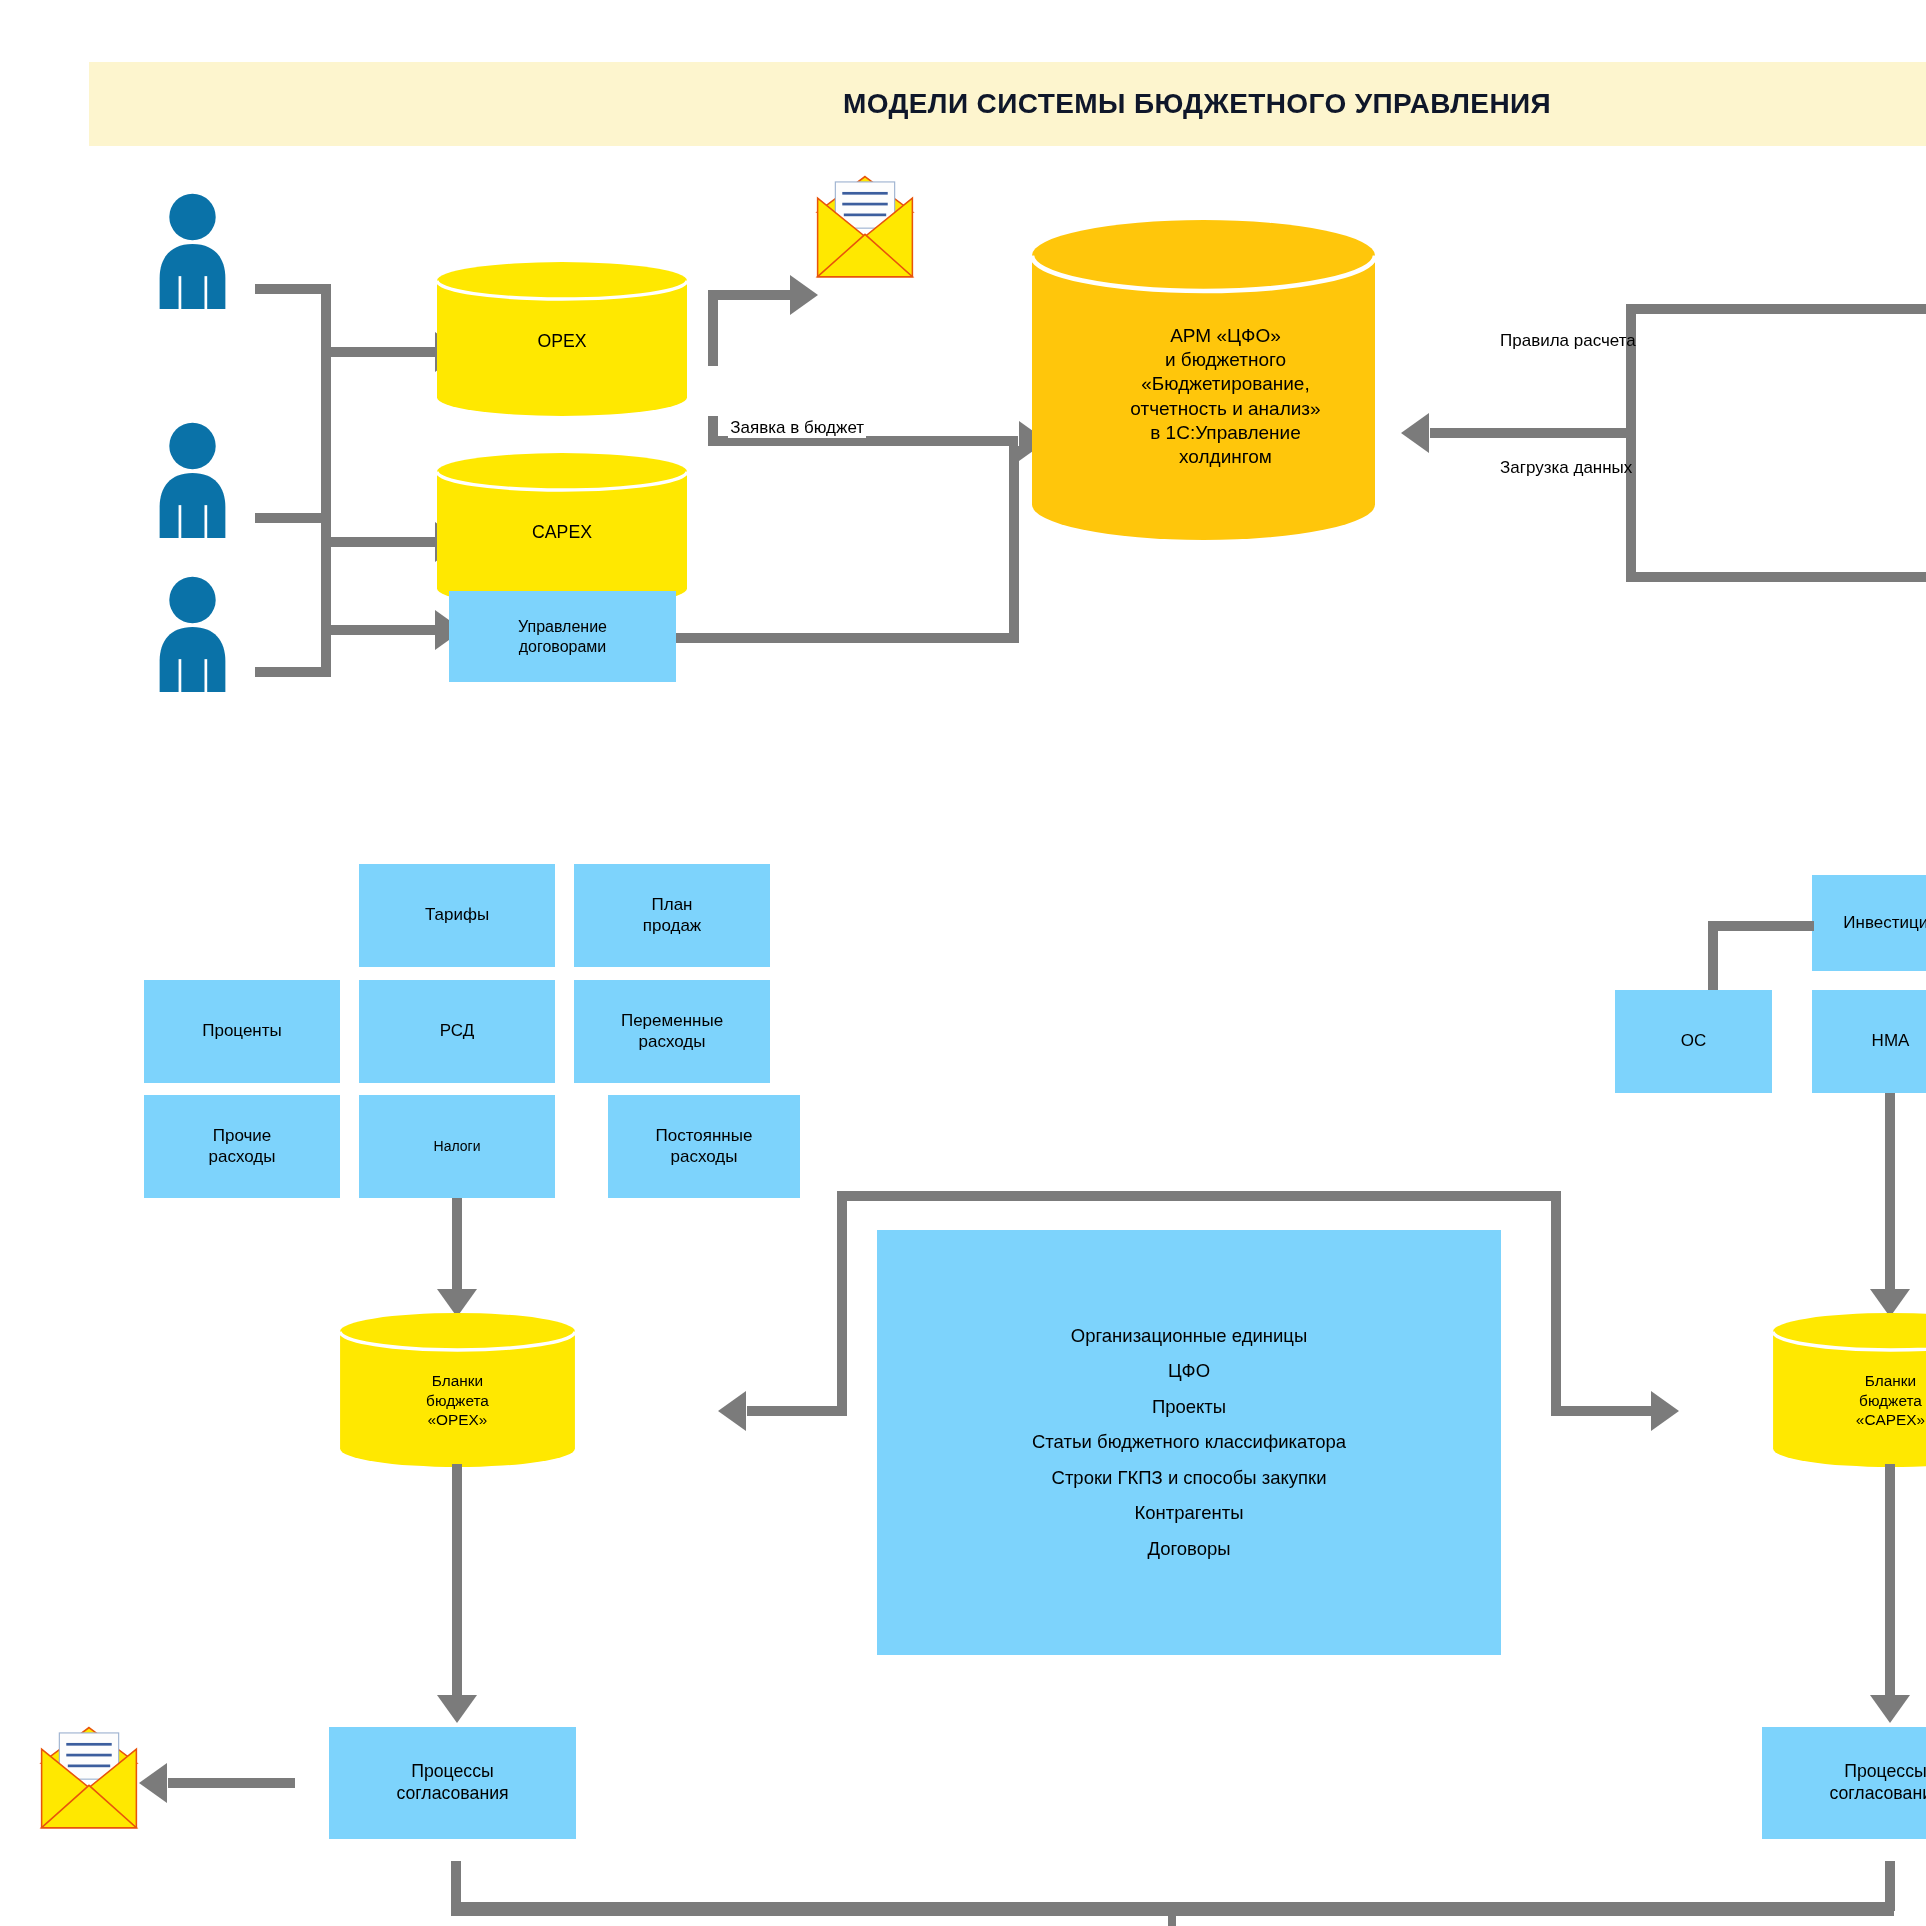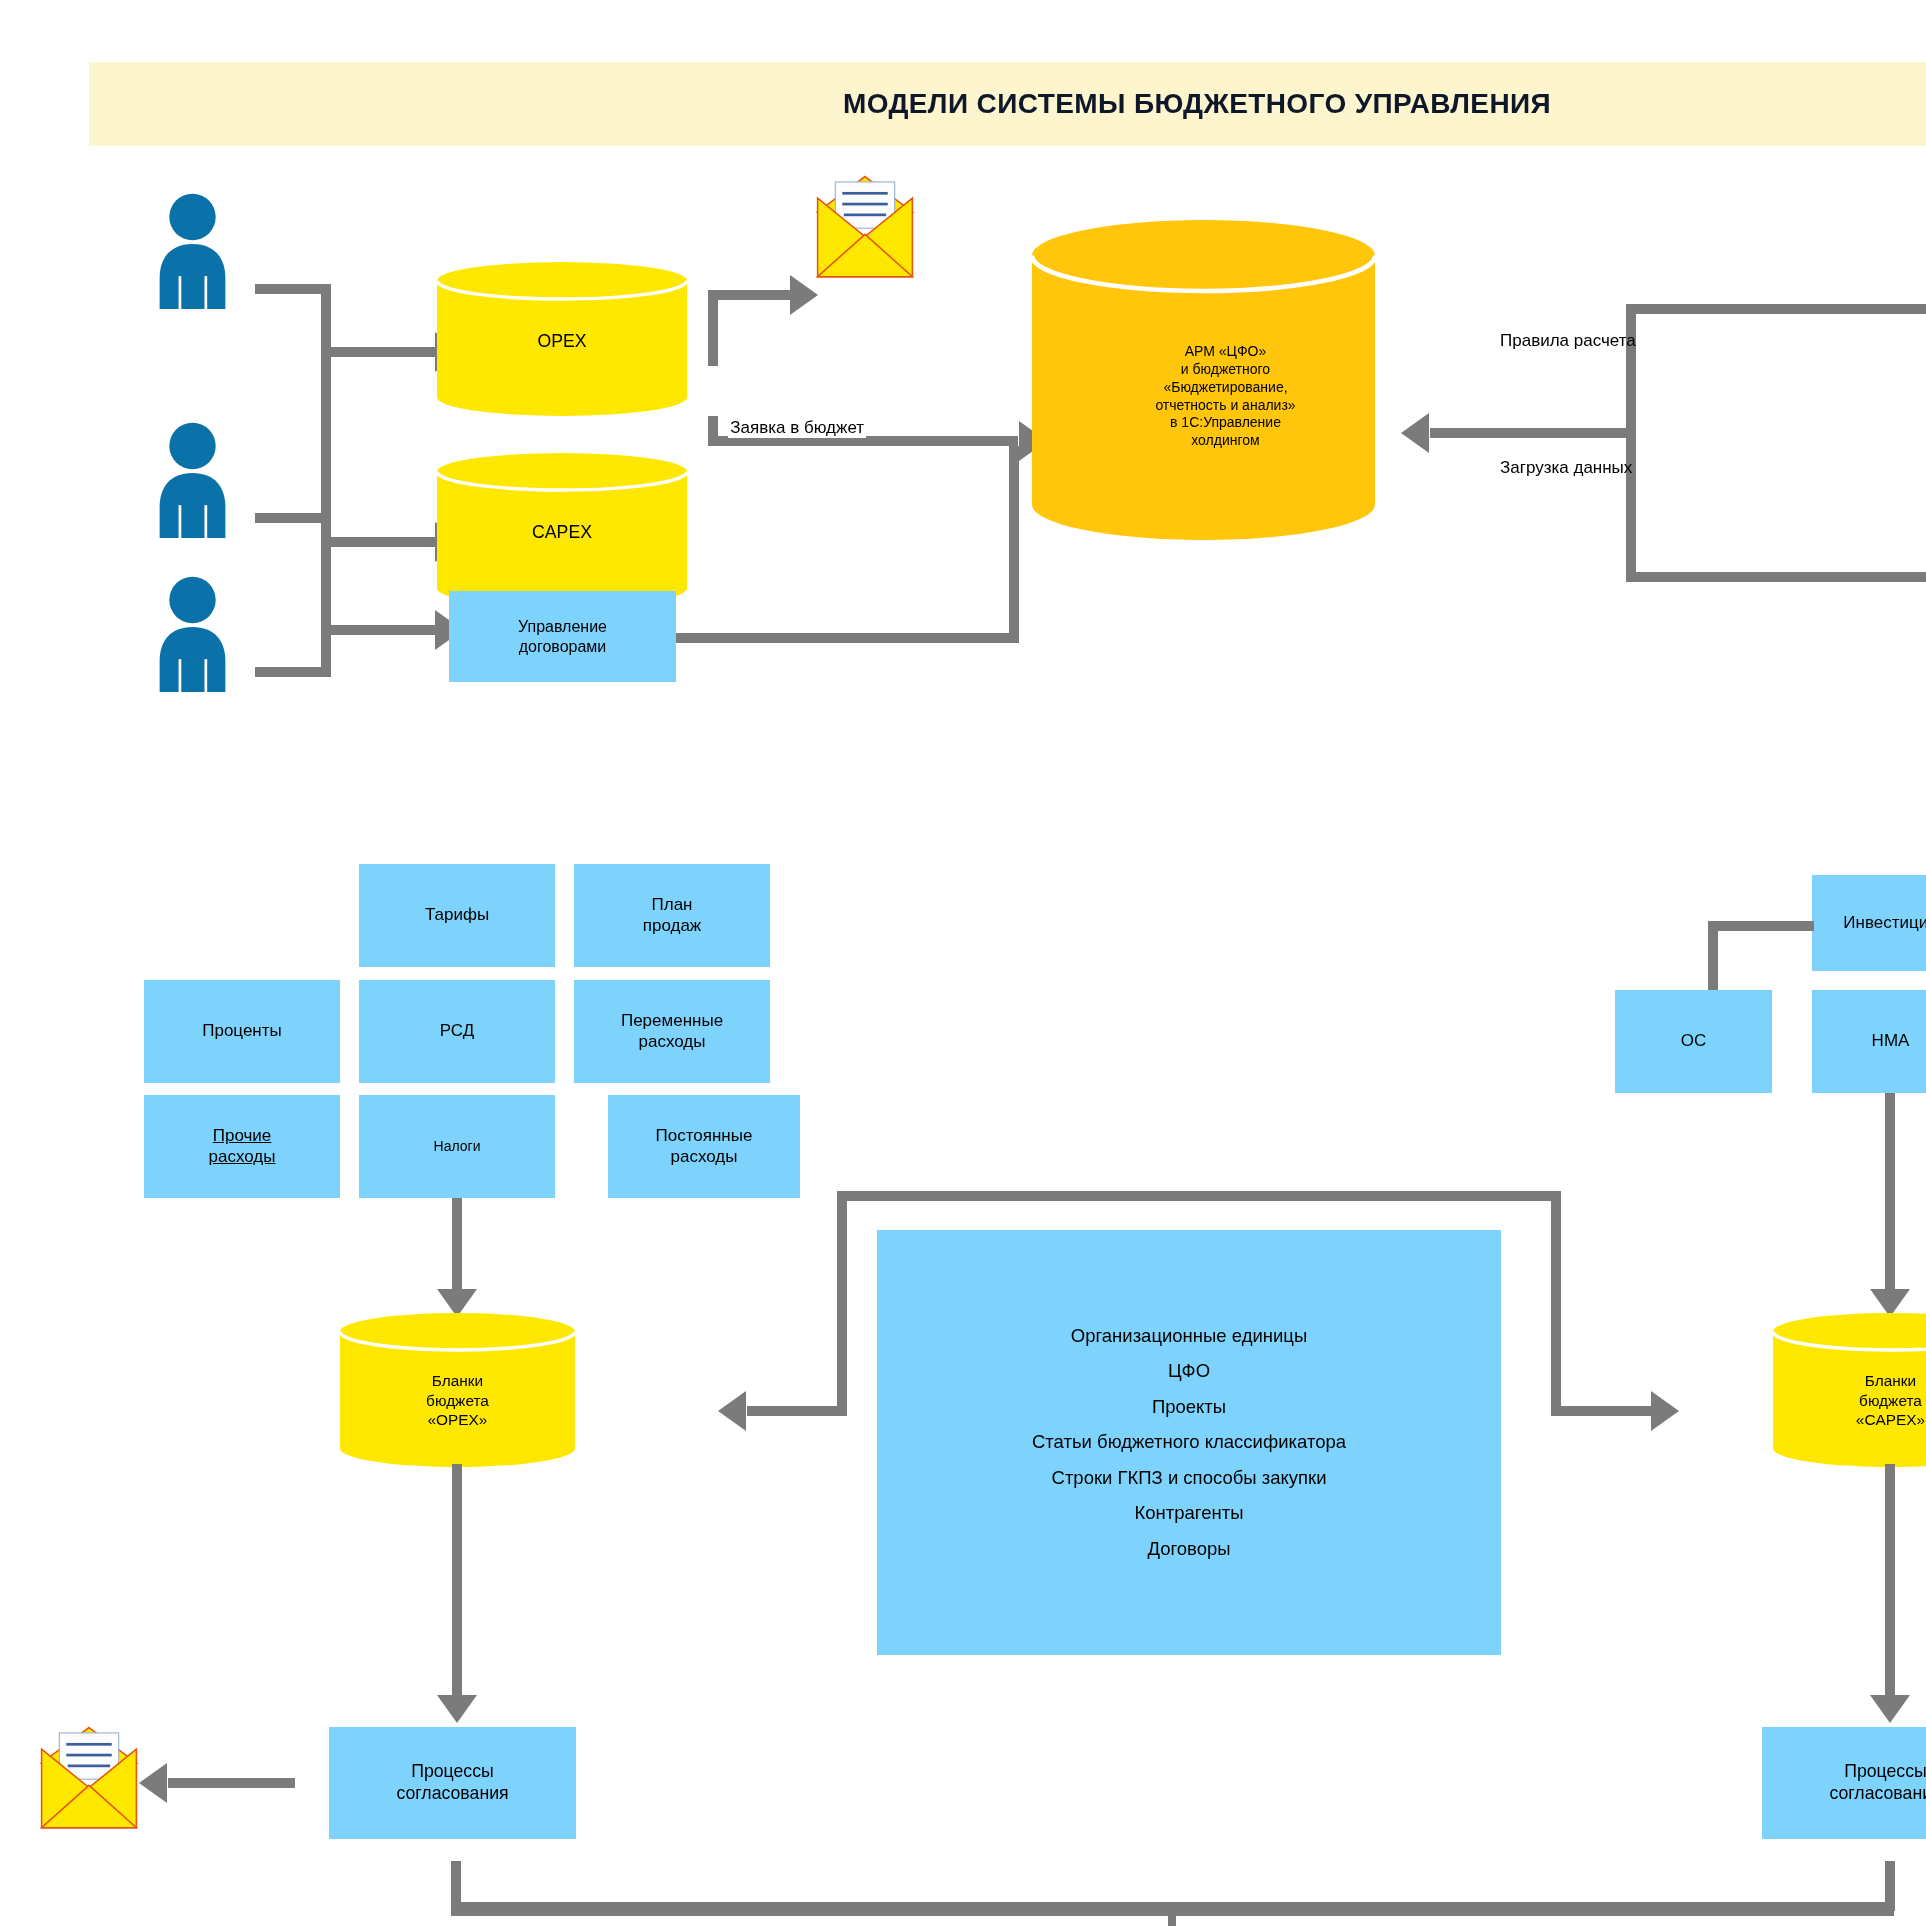--- a/index.html
+++ b/index.html
@@ -125,21 +125,21 @@
 
   <div class="conn abs" style="left:676px;top:633px;width:343px;height:10px;"></div>
   <div class="conn abs" style="left:1009px;top:446px;width:10px;height:196px;"></div>
 
   <div class="cyl" style="left:1032px;top:220px;width:343px;height:320px;">
     <svg width="343" height="320" viewBox="0 0 890 830" style="position:absolute;left:0;top:0;">
       <path d="M0 92 L0 738 A445 92 0 0 0 890 738 L890 92 Z" fill="#FFC60B"></path>
       <ellipse cx="445" cy="92" rx="445" ry="92" fill="#FFC60B"></ellipse>
       <path d="M0 92 A445 92 0 0 0 890 92" fill="none" stroke="#ffffff" stroke-width="12"></path>
     </svg>
-    <div class="lbl" style="top:92px;height:169px;flex-direction:column;font-size:14px;padding-left:44px;">
+    <div class="lbl" style="top:92px;height:169px;flex-direction:column;font-size:19px;padding-left:44px;">
       <div>АРМ «ЦФО»</div>
       <div>и бюджетного</div>
       <div>«Бюджетирование,</div>
       <div>отчетность и анализ»</div>
       <div>в 1С:Управление</div>
       <div>холдингом</div>
     </div>
   </div>
 
   <div class="conn abs" style="left:1626px;top:304px;width:10px;height:278px;"></div>
@@ -153,21 +153,21 @@
 
   <div class="pale abs" style="left:359px;top:864px;width:196px;height:103px;font-size:17px;white-space:pre-line;">Тарифы</div>
   <div class="pale abs" style="left:574px;top:864px;width:196px;height:103px;font-size:17px;white-space:pre-line;">План
 продаж</div>
 
   <div class="pale abs" style="left:144px;top:980px;width:196px;height:103px;font-size:17px;white-space:pre-line;">Проценты</div>
   <div class="pale abs" style="left:359px;top:980px;width:196px;height:103px;font-size:17px;white-space:pre-line;">РСД</div>
   <div class="pale abs" style="left:574px;top:980px;width:196px;height:103px;font-size:17px;white-space:pre-line;">Переменные
 расходы</div>
 
-  <div class="pale abs" style="left:144px;top:1095px;width:196px;height:103px;font-size:17px;white-space:pre-line;text-decoration:underline;">Прочие
+  <div class="pale abs" style="left:144px;top:1095px;width:196px;height:103px;font-size:17px;white-space:pre-line;">Прочие
 расходы</div>
   <div class="pale abs" style="left:359px;top:1095px;width:196px;height:103px;font-size:14px;white-space:pre-line;">Налоги</div>
   <div class="pale abs" style="left:608px;top:1095px;width:192px;height:103px;font-size:17px;white-space:pre-line;">Постоянные
 расходы</div>
 
   <div class="conn abs" style="left:452px;top:1198px;width:10px;height:91px;"></div>
   <div class="ahead ar-down abs" style="left:437px;top:1289px;"></div>
 
   <div class="pale abs" style="left:1812px;top:875px;width:157px;height:96px;font-size:17px;">Инвестиции</div>
 

